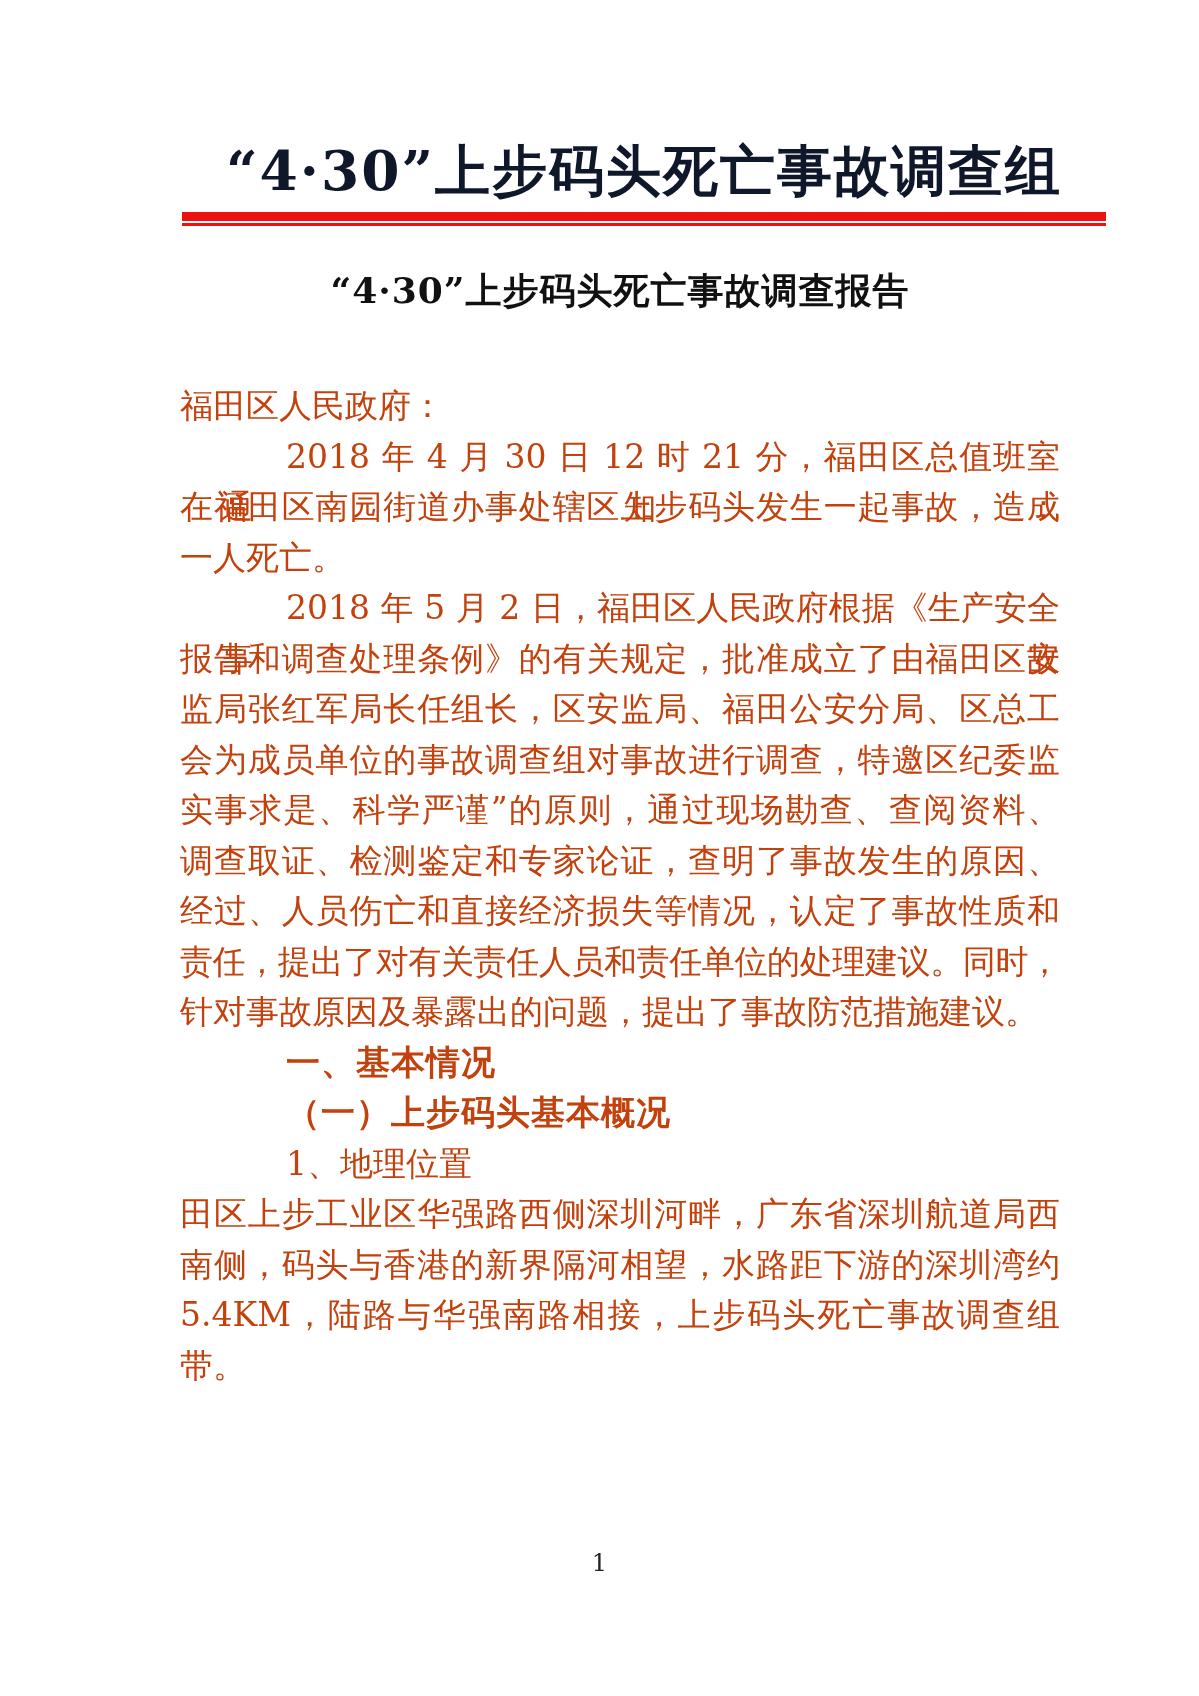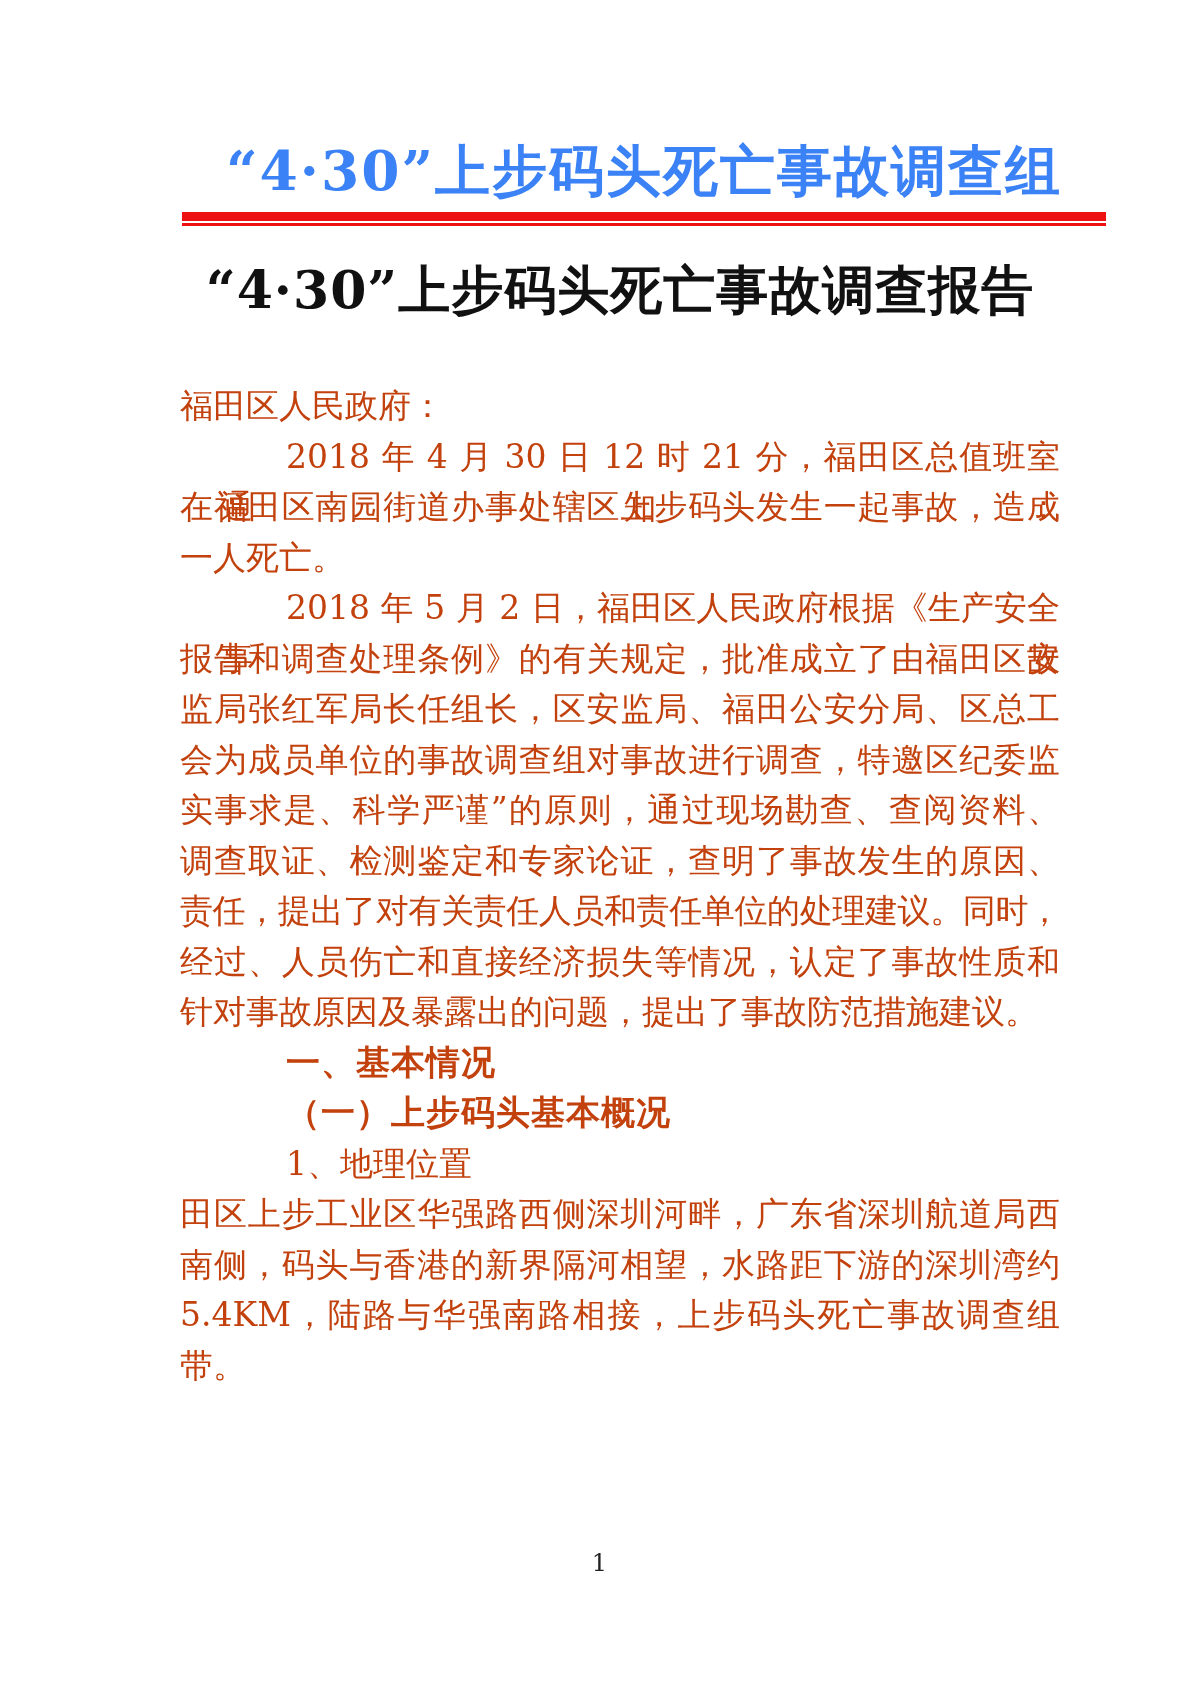--- a/index.html
+++ b/index.html
@@ -11,37 +11,37 @@
     font-family:"DejaVu Serif","Liberation Serif",serif;
     color:#1a1a1a;
     overflow:hidden;
   }
   
   .letterhead{
     position:absolute;left:182px;top:131px;width:924px;
     text-align:center;
     font-weight:bold;
     font-size:55px;line-height:80px;
-    color:#3b82f6;
+    color:#0f172a;
     letter-spacing:2px;
     white-space:nowrap;
   }
   .header-rule{
     position:absolute;left:182px;top:212px;width:924px;
     height:2px;
     border-top:9px solid #ee1111;
     border-bottom:3px solid #ee1111;
     background:#ffffff;
   }
   
   .doc-title{
     position:absolute;left:160px;top:250px;width:920px;
     text-align:center;
     font-weight:bold;
-    font-size:52px;line-height:80px;
+    font-size:36px;line-height:80px;
     color:#111111;
     letter-spacing:1px;
     white-space:nowrap;
   }
   
   .body-block{
     position:absolute;left:180px;top:381px;width:880px;
   }
   .line{
     font-size:33px;
@@ -87,22 +87,22 @@
     <div class="line">福田区人民政府：</div>
     <div class="line j indent">2018 年 4 月 30 日 12 时 21 分，福田区总值班室通知：</div>
     <div class="line j">在福田区南园街道办事处辖区上步码头发生一起事故，造成</div>
     <div class="line">一人死亡。</div>
     <div class="line j indent">2018 年 5 月 2 日，福田区人民政府根据《生产安全事故</div>
     <div class="line j">报告和调查处理条例》的有关规定，批准成立了由福田区安</div>
     <div class="line j">监局张红军局长任组长，区安监局、福田公安分局、区总工</div>
     <div class="line j">会为成员单位的事故调查组对事故进行调查，特邀区纪委监</div>
     <div class="line j">实事求是、科学严谨”的原则，通过现场勘查、查阅资料、</div>
     <div class="line j">调查取证、检测鉴定和专家论证，查明了事故发生的原因、</div>
+    <div class="line j">经过、人员伤亡和直接经济损失等情况，认定了事故性质和</div>
     <div class="line j tight">责任，提出了对有关责任人员和责任单位的处理建议。同时，</div>
-    <div class="line j">经过、人员伤亡和直接经济损失等情况，认定了事故性质和</div>
     <div class="line">针对事故原因及暴露出的问题，提出了事故防范措施建议。</div>
     <div class="line indent h-bold">一、基本情况</div>
     <div class="line indent h-bold">（一）上步码头基本概况</div>
     <div class="line indent">1、地理位置</div>
     <div class="line j">田区上步工业区华强路西侧深圳河畔，广东省深圳航道局西</div>
     <div class="line j">南侧，码头与香港的新界隔河相望，水路距下游的深圳湾约</div>
     <div class="line j">5.4KM，陆路与华强南路相接，上步码头死亡事故调查组</div>
     <div class="line">带。</div>
   </div>
 

